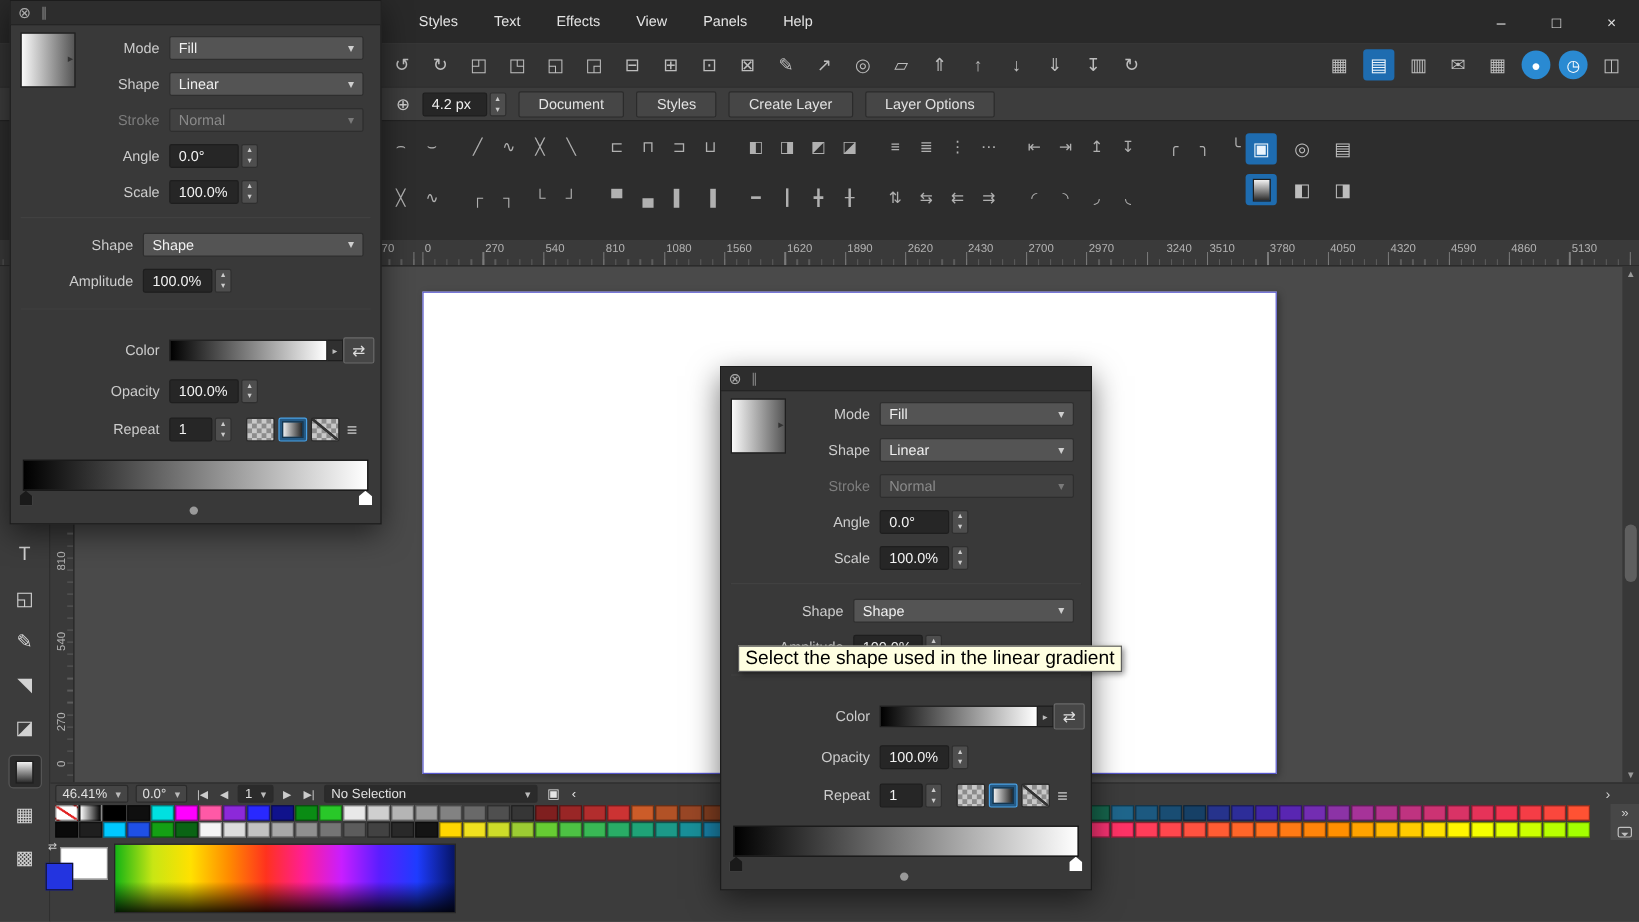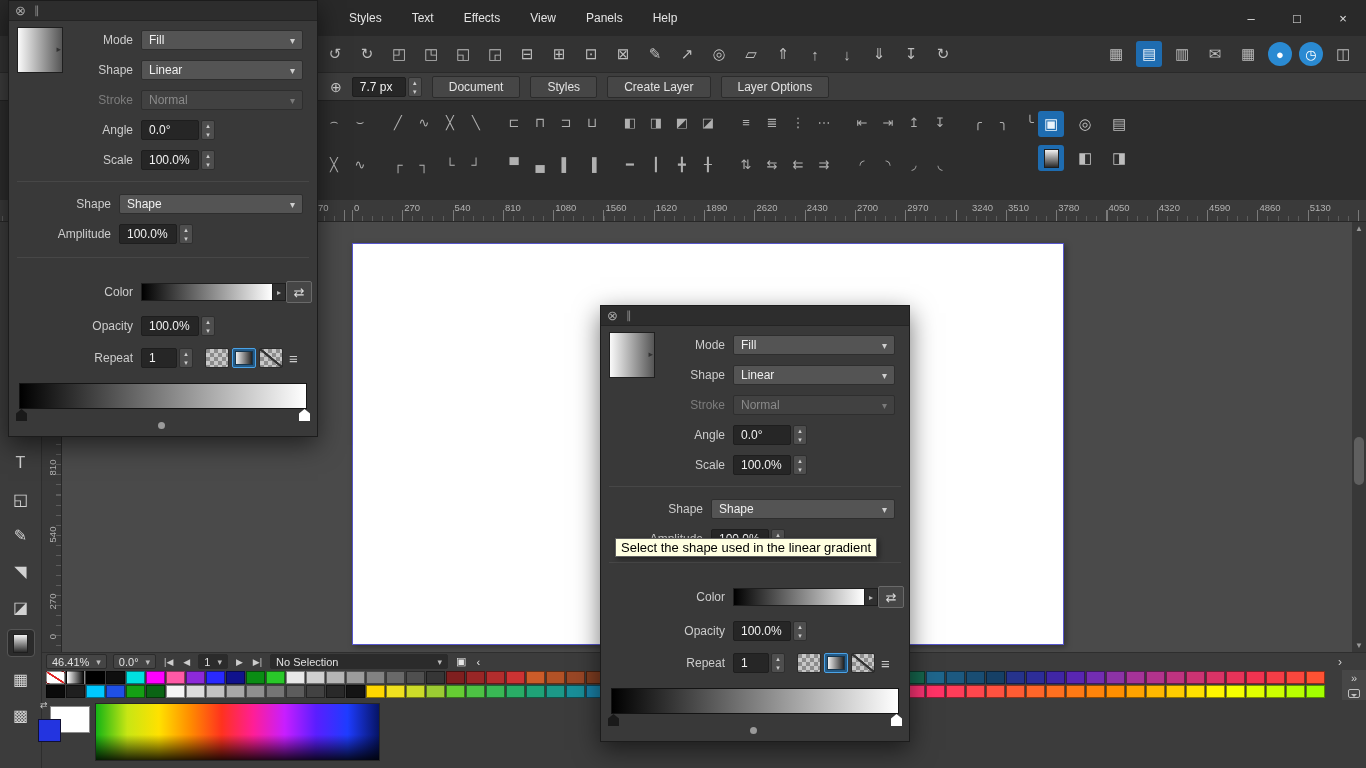--- a/index.html
+++ b/index.html
@@ -126,21 +126,21 @@
   .mini-btn.grad-sel::after{content:"";width:16px;height:12px;background:linear-gradient(to right,#f0f0f0,#222222);border:1px solid #15354d;}
   .mini-btn.checker-pen{background:
       linear-gradient(to top right,transparent 45%,#333333 47%,#333333 53%,transparent 55%),
       conic-gradient(#c8c8c8 25%,#8c8c8c 0 50%,#c8c8c8 0 75%,#8c8c8c 0) 0 0/8px 8px;}
   .sliders-glyph{color:#cccccc;font-size:15px;margin-left:6px;}
   .gpreview{position:absolute;left:10px;top:382px;width:288px;height:26px;background:linear-gradient(to right,#000000,#ffffff);border:1px solid #141414;}
   .gstop{position:absolute;width:11px;height:12px;clip-path:polygon(50% 0,100% 38%,100% 100%,0 100%,0 38%);}
   .gstop-left{left:7px;top:408px;background:#1a1a1a;outline:1px solid #9a9a9a;}
   .gstop-right{left:290px;top:408px;background:#ffffff;outline:1px solid #555555;}
   .gmid{position:absolute;left:149px;top:421px;width:7px;height:7px;border-radius:50%;background:#9a9a9a;}
-  .tooltip{position:absolute;left:14px;top:232px;background:#ffffe1;color:#000000;border:1px solid #5f5f5f;box-shadow:2px 2px 5px rgba(0,0,0,.45);font-size:13px;padding:1px 5px;white-space:nowrap;z-index:5;}
+  .tooltip{position:absolute;left:14px;top:232px;background:#ffffe1;color:#000000;border:1px solid #5f5f5f;box-shadow:2px 2px 5px rgba(0,0,0,.45);font-size:16px;padding:1px 5px;white-space:nowrap;z-index:5;}
 </style>
 </head>
 <body>
 
 <div class="app">
 
   <div id="menubar" class="band">
     <div id="menu-items">
         <div class="menu-item">Styles</div>
         <div class="menu-item">Text</div>
@@ -187,21 +187,21 @@
         <div class="icon-btn">▦</div>
         <div class="icon-btn blue-circle">●</div>
         <div class="icon-btn blue-circle">◷</div>
         <div class="icon-btn">◫</div>
       </div>
   </div>
 
   <div id="ctxbar" class="band">
     <span class="pos-glyph">⊕</span>
     <div class="stepper">
-      <div class="val">7.7 px</div>
+      <div class="val">4.2 px</div>
       <div class="spinbox">
           <span class="spin-up"></span>
           <span class="spin-down"></span>
         </div>
     </div>
     <div id="ctx-buttons" style="display:flex;gap:10px;">
         <div class="ctx-btn">Document</div>
         <div class="ctx-btn">Styles</div>
         <div class="ctx-btn">Create Layer</div>
         <div class="ctx-btn">Layer Options</div>

